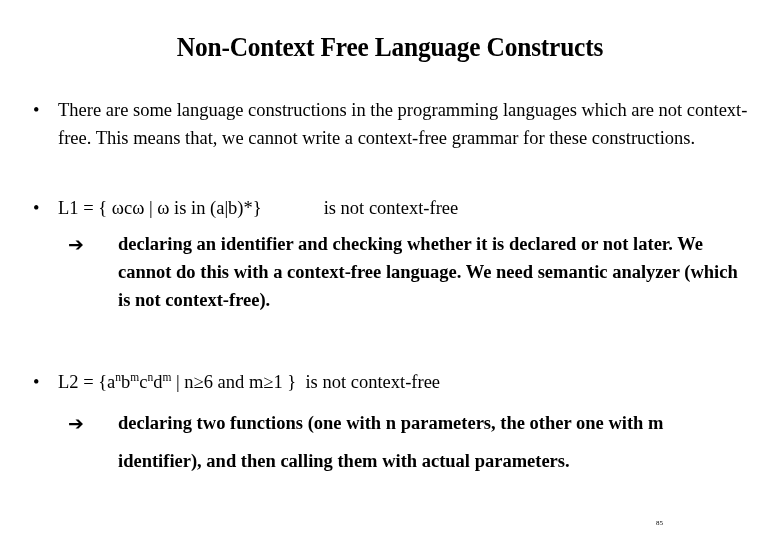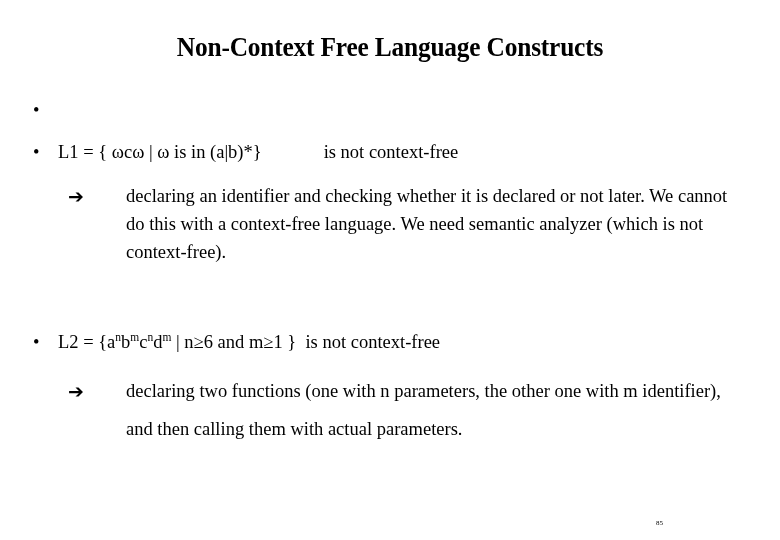--- a/index.html
+++ b/index.html
@@ -81,21 +81,21 @@
   }
   .sub .arrow {
     position: absolute;
     left: 10px;
     top: 0;
     font-weight: bold;
     font-size: 19px;
     line-height: 28px;
     font-family: "DejaVu Sans", "Liberation Sans", sans-serif;
   }
-  .sub .para { margin: 16px; }
+  .sub .para { margin: 8px; font-weight: bold; }
 
   
   .block-3 { line-height: 28px; }
   .block-3 .sub { line-height: 38px; }
   .block-3 .sub .arrow { line-height: 38px; }
 
   
   .tabgap {
     display: inline-block;
     width: 62px;
@@ -121,20 +121,21 @@
 <body>
 
 <div class="slide">
 
   <div class="slide-title">Non-Context Free Language Constructs</div>
 
   <div class="body-area">
 
     <div class="block block-1">
       <span class="marker">•</span>
+      <p class="para">There are some language constructions in the programming languages which are not context-free. This means that, we cannot write a context-free grammar for these constructions.</p>
     </div>
 
     <div class="gap-a"></div>
 
     <div class="block block-2">
       <span class="marker">•</span>
       <p class="para"><span>L1 = { ωcω | ω is in (a|b)*}</span><span class="tabgap"></span><span>is not context-free</span></p>
 
       <div class="sub">
         <span class="arrow">➔</span>

